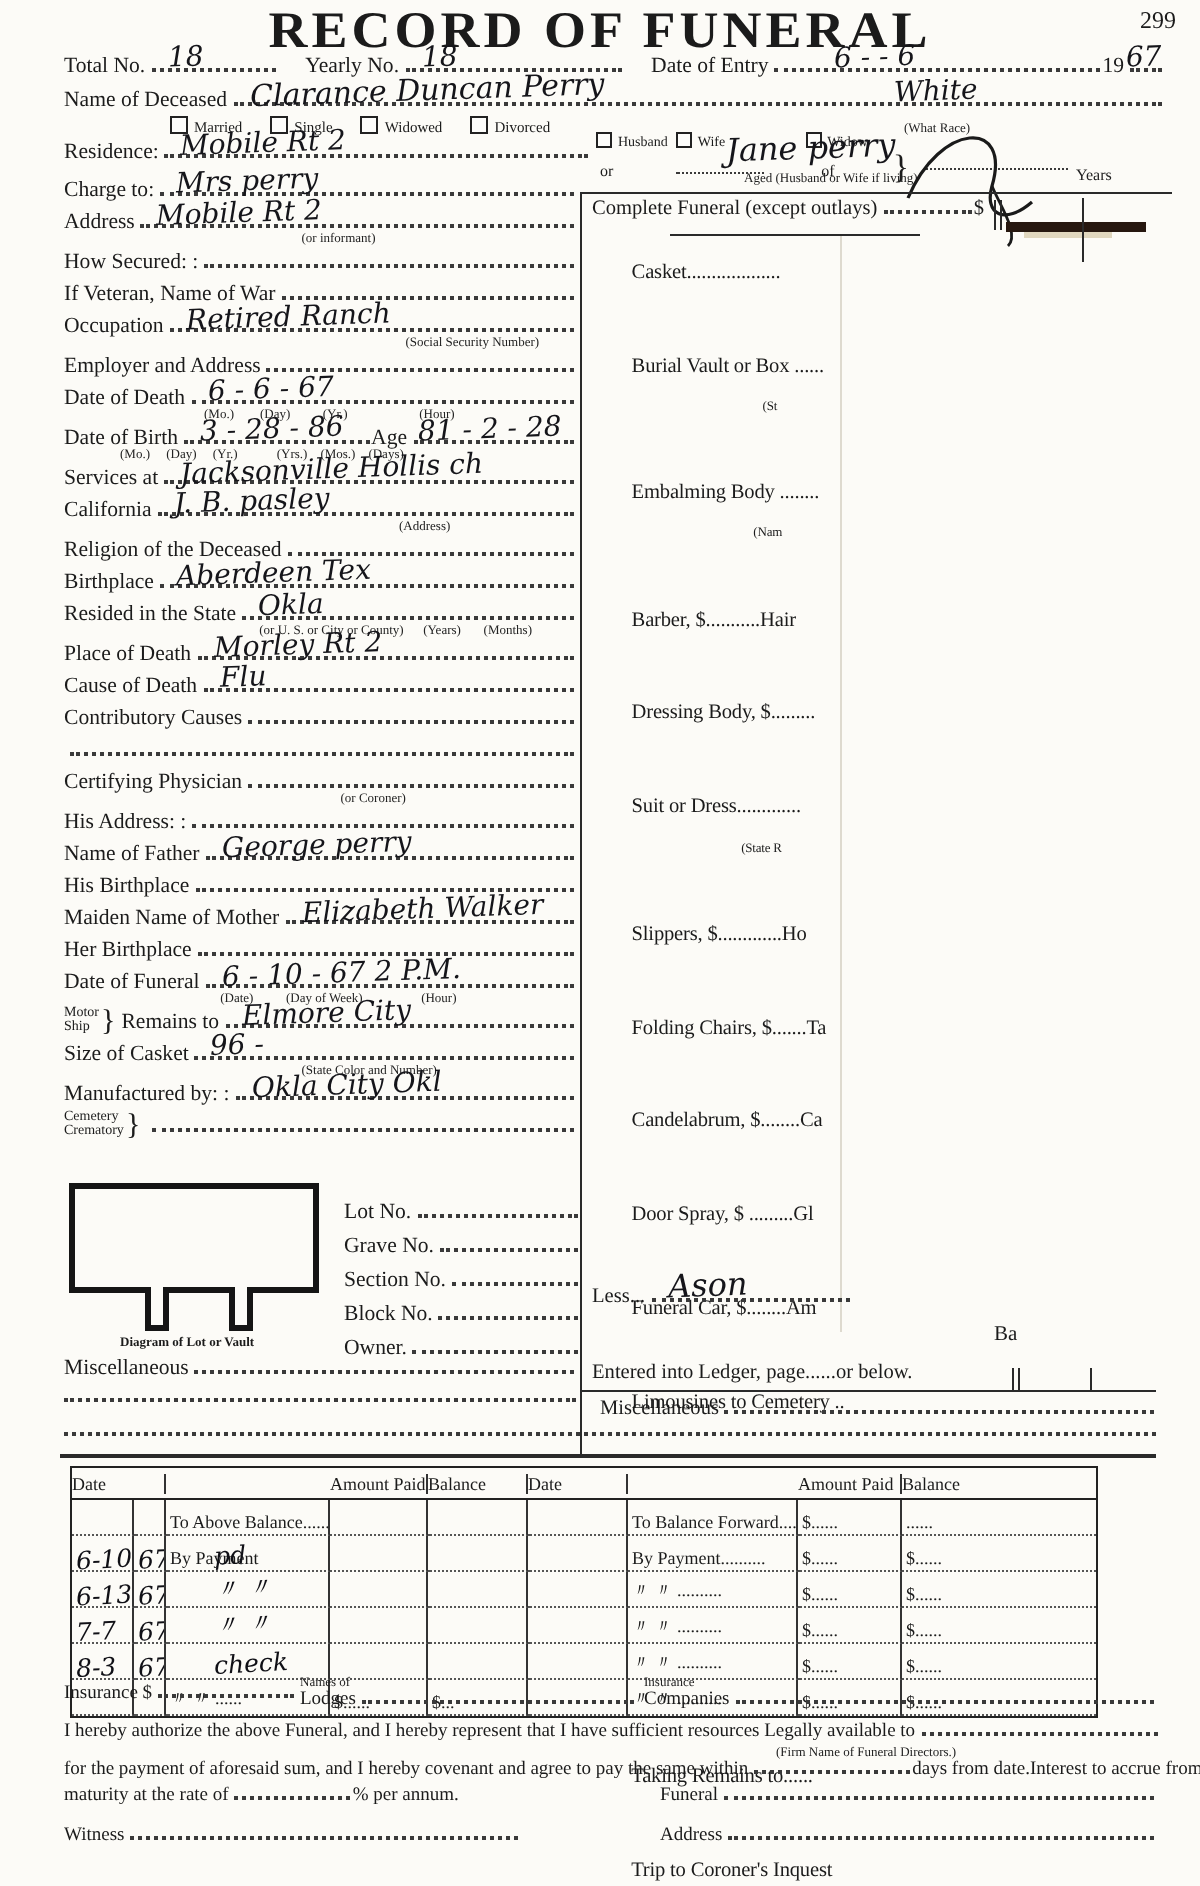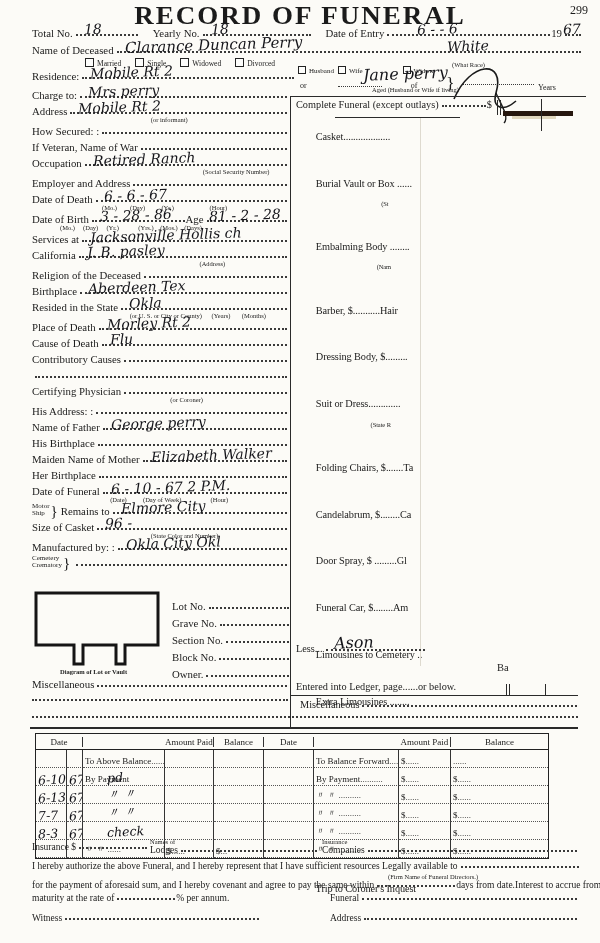--- a/index.html
+++ b/index.html
@@ -39,21 +39,21 @@
   .barsmear{position:absolute;left:512px;top:116px;width:44px;height:3px;background:#c9b98f;opacity:.55;}
   .slipedge{position:absolute;left:420px;top:118px;width:1px;height:548px;background:#dedacf;}
   
   .diagram{position:absolute;left:33px;top:590px;}
   .diagcap{position:absolute;left:60px;top:668px;font-size:6.5px;font-weight:bold;}
   .lotcol{position:absolute;left:172px;top:595px;width:118px;}
   .lotcol .frow{height:17px;}
   
   .tbl{position:absolute;left:35px;top:733px;width:512px;border:1.5px solid #222;display:flex;font-size:9px;background:#fcfbf7;}
   .thalf{display:flex;flex-direction:column;}
-  .th{display:flex;height:15px;border-bottom:1.2px solid #222;align-items:center;text-align:center;}
+  .th{display:flex;height:15px;border-bottom:1.2px solid #222;align-items:center;}
   .trow{display:flex;height:18px;}
   .c{border-right:1px solid #333;position:relative;box-sizing:border-box;}
   .bc{border-right:1px solid #333;border-bottom:1px dotted #555;position:relative;box-sizing:border-box;
       display:flex;align-items:flex-end;padding:0 2px 1px 2px;overflow:hidden;white-space:nowrap;}
   .last{border-right:none;}
   .hwt{position:absolute;left:2px;bottom:-2px;font-family:"DejaVu Serif",serif;font-style:italic;
        font-size:12.5px;white-space:nowrap;transform:rotate(-3deg);color:#101016;}
   .ov{left:24px;bottom:0;}
   
   .w-d1{width:31px;} .w-d2{width:16px;} .w-desc{width:82px;} .w-amt{width:49px;} .w-bal{width:50px;}
@@ -540,20 +540,24 @@
       <div class="pitem">
         <span>Dressing Body, $.........</span>
         
       </div>
 
       <div class="pitem">
         <span>Suit or Dress.............</span>
         <span class="psub">   (State R</span>
       </div>
 
+      <div class="pitem">
+        <span>Slippers, $.............Ho</span>
+        
+      </div>
 
       <div class="pitem">
         <span>Folding Chairs, $.......Ta</span>
         
       </div>
 
       <div class="pitem">
         <span>Candelabrum, $........Ca</span>
         
       </div>

